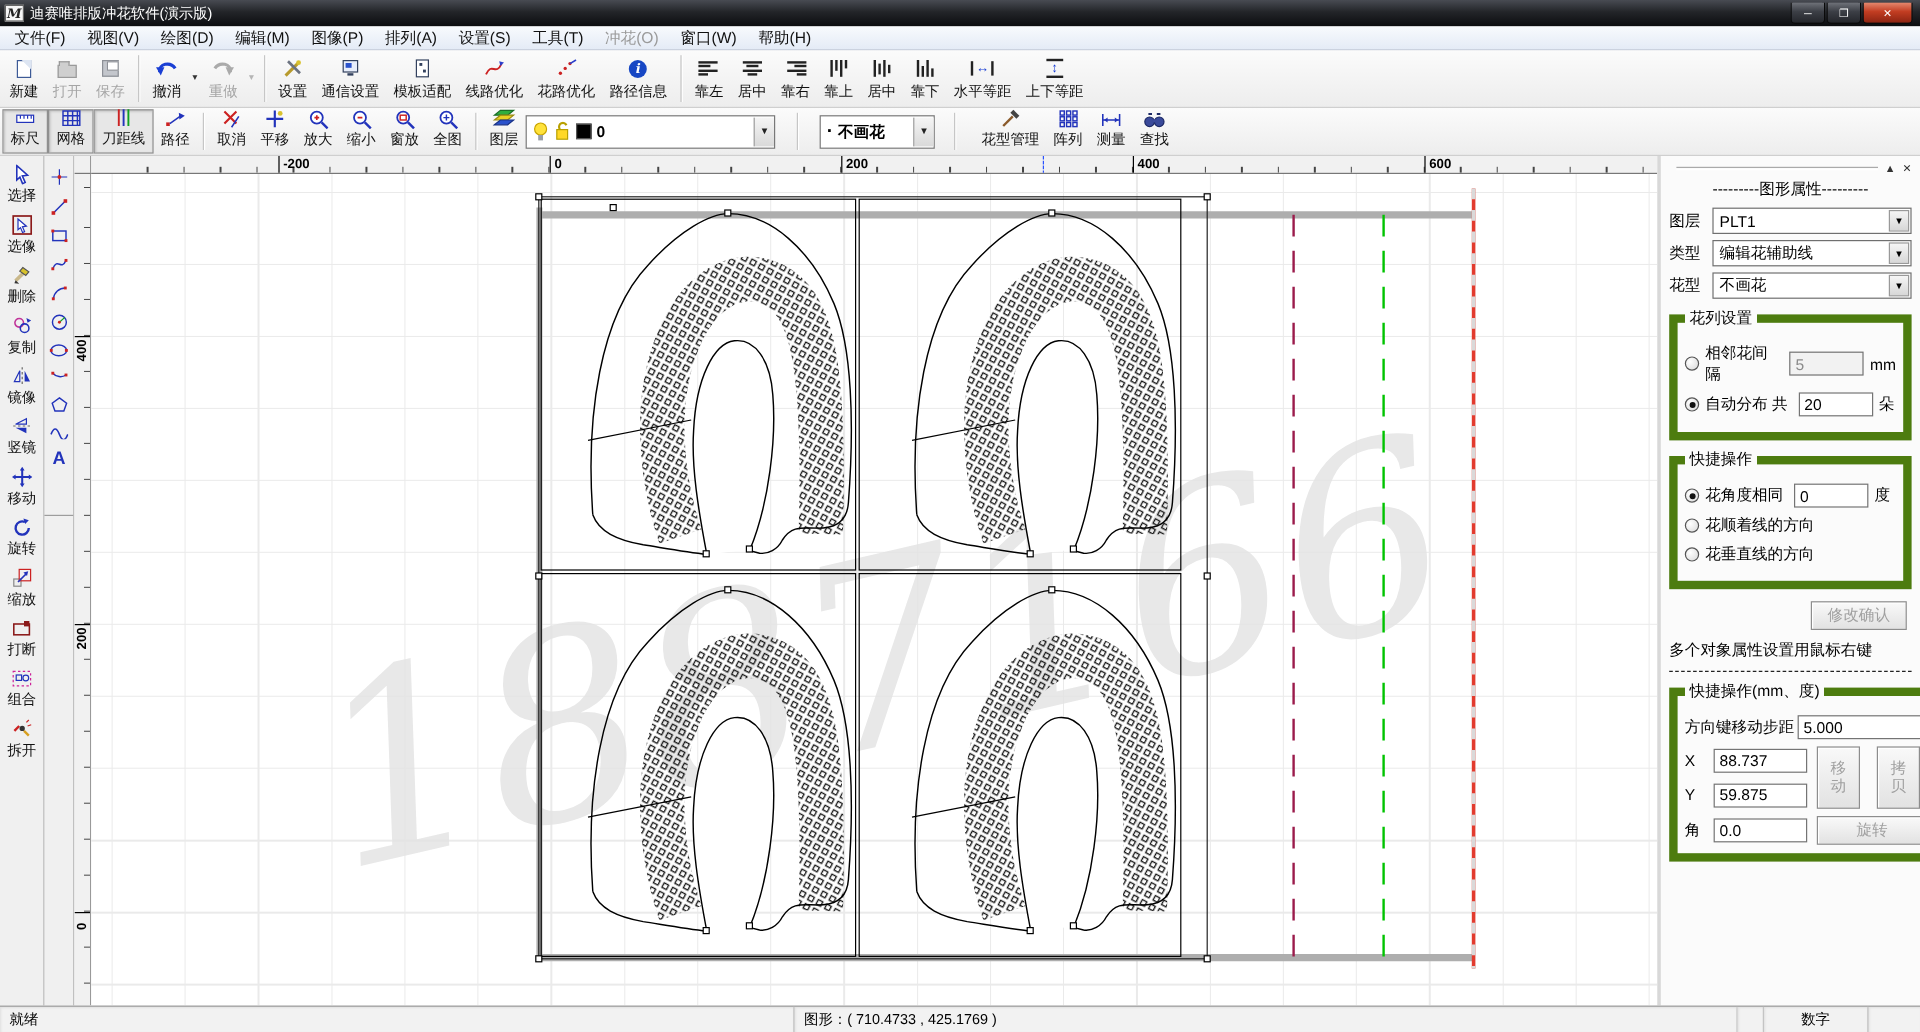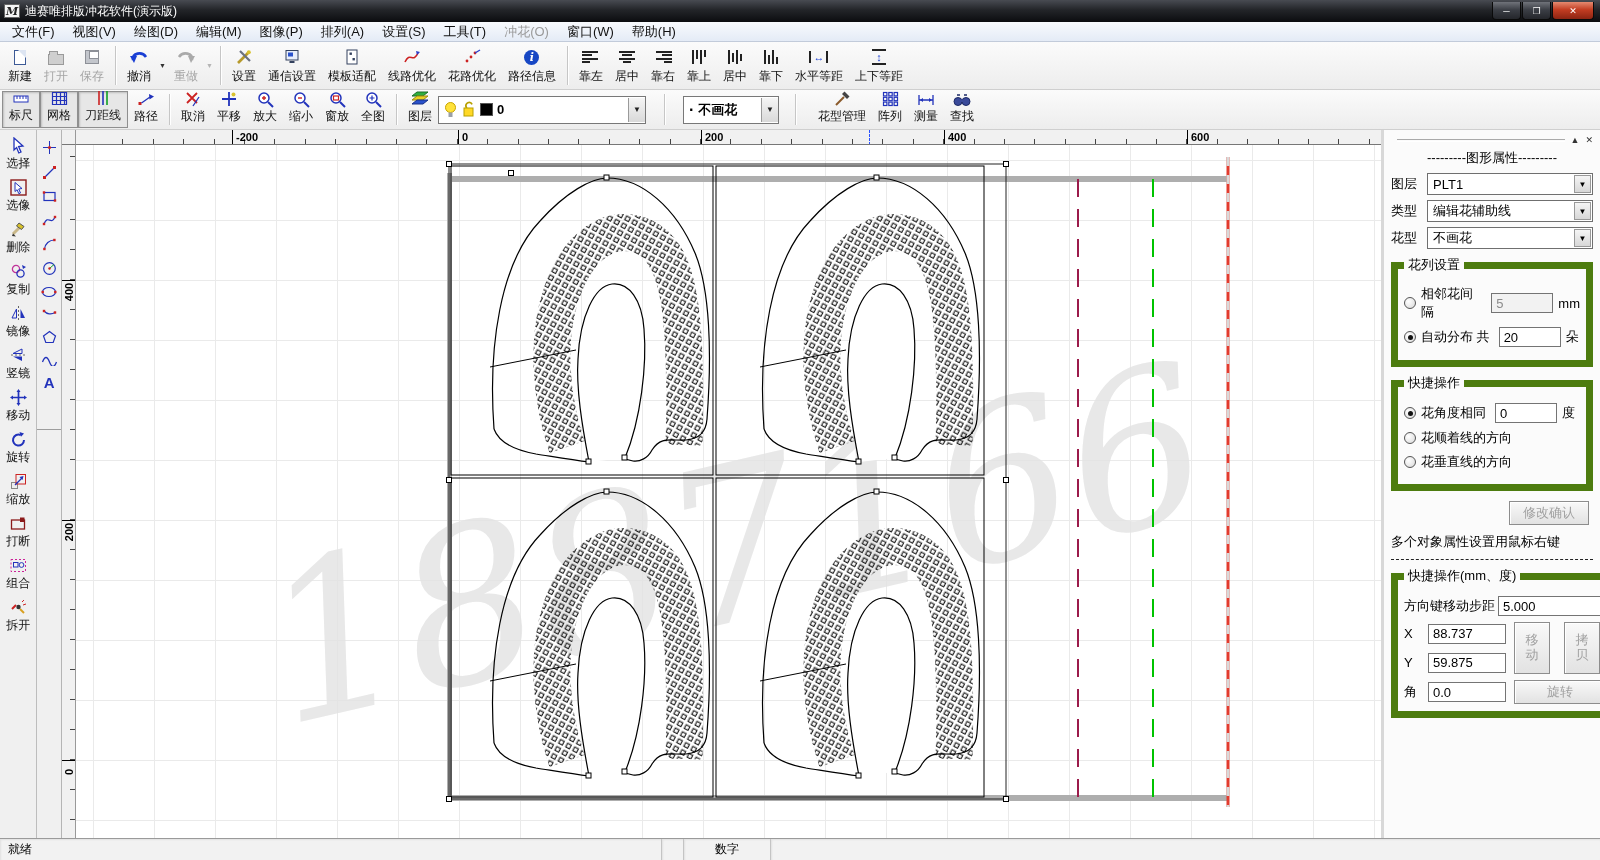--- a/index.html
+++ b/index.html
@@ -830,18 +830,21 @@
         <button class="btn3d dis" style="grid-column:3/5;height:24px">旋转</button>
       </div>
     </fieldset>
   </div>
 </div>
 
 <div class="statusbar">
   <div class="ssec" style="width:662px">
       <span>就绪</span>
     </div>
+  <div class="ssec" style="width:786px">
+      <span>图形：( 710.4733 , 425.1769 )</span>
+    </div>
   <div class="ssec" style="width:22px"></div>
   <div class="ssec" style="width:87px;justify-content:center">
       <span>数字</span>
     </div>
   <div class="ssec" style="flex:1;border-right:none"></div>
 </div>
 
 </body></html>

